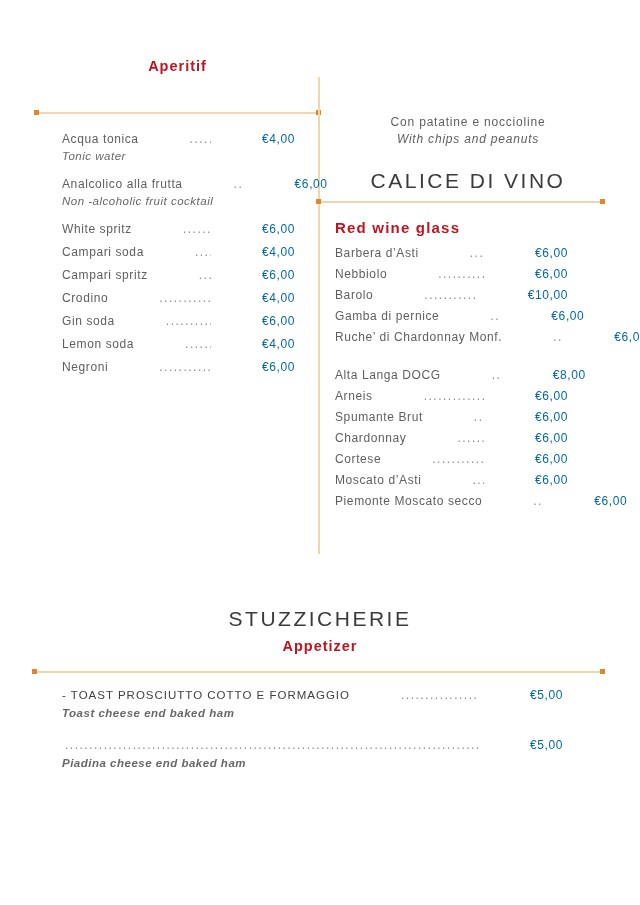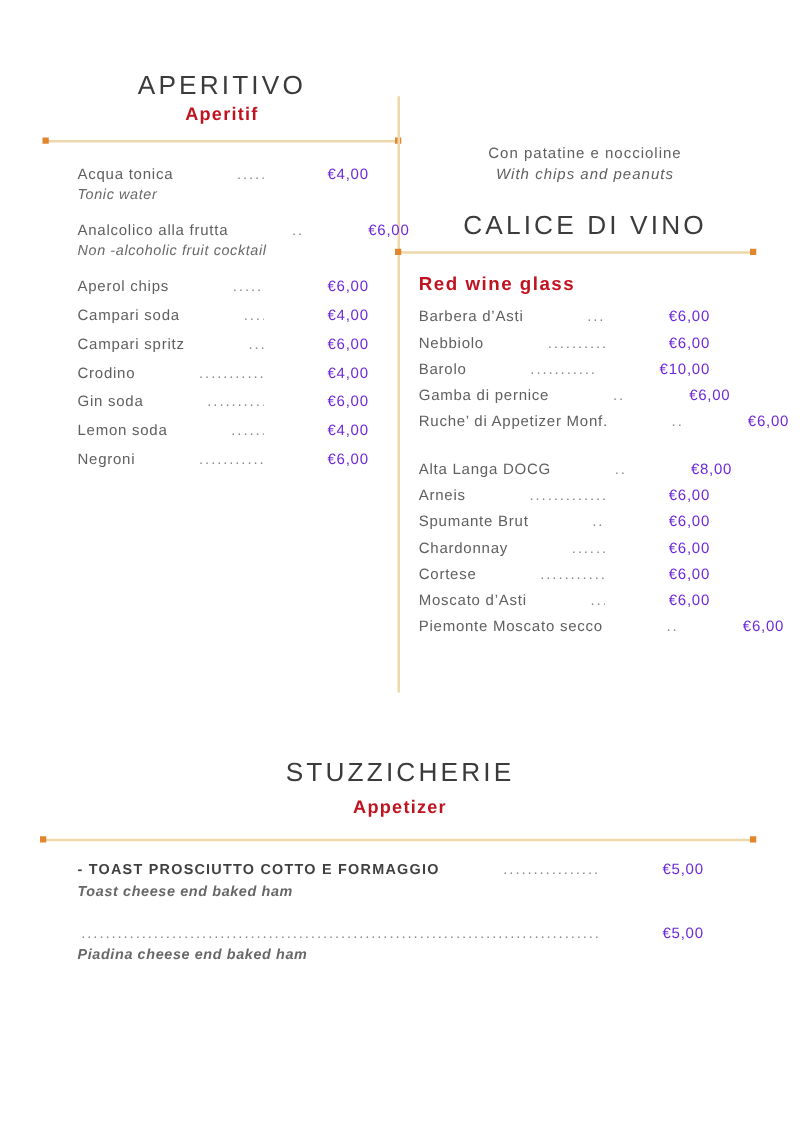--- a/index.html
+++ b/index.html
@@ -60,21 +60,21 @@
     overflow: hidden;
     white-space: nowrap;
     margin: 0 3px;
     min-width: 10px;
   }
   .leader::after {
     content: "......................................................................................................";
     color: #8a8a8a;
     letter-spacing: 1.5px;
   }
-  .price { color: #6d28d9; }
+  .price { color: #0369a1; }
   .note {
     font-style: italic;
     font-size: 11.5px;
     line-height: 14px;
     color: #676767;
     letter-spacing: 0.5px;
     margin: 2px 0 14px 0;
   }
 
   
@@ -95,21 +95,21 @@
   .top-note {
     font-size: 12px;
     line-height: 15px;
     color: #5f5f5f;
     letter-spacing: 0.8px;
   }
   .top-note .line2 { font-style: italic; margin-top: 2px; }
 
   
   .stuzzi-list .row .name-bold {
-    font-weight: 700;
+    font-weight: 400;
     color: #3f3f3f;
     font-size: 11.5px;
     letter-spacing: 1px;
   }
   .stuzzi-list .note { margin: 3px 0 18px 0; font-weight: bold; }
 </style>
 </head>
 <body>
 
 <div class="page">
@@ -122,21 +122,20 @@
 
   <div class="rule h" style="left:318px; top:201px; width:285px;"></div>
   <div class="end-dot" style="left:316px; top:199px;"></div>
   <div class="end-dot" style="left:600px; top:199px;"></div>
 
   <div class="rule h" style="left:34px; top:671px; width:569px;"></div>
   <div class="end-dot" style="left:32px; top:669px;"></div>
   <div class="end-dot" style="left:600px; top:669px;"></div>
 
   <div class="header-block centered" style="left:35px; top:56px; width:285px;">
-    <div class="big-title">APERITIVO</div>
     <div class="red-sub" style="margin-top:2px;">Aperitif</div>
   </div>
 
   <div class="list aperitivo-list" style="left:62px; top:132px; width:233px;">
 
       <div class="item">
         <div class="row">
           <span class="name">Acqua tonica</span>
           <span class="leader"></span>
           <span class="price">€4,00</span>
@@ -148,21 +147,21 @@
         <div class="row">
           <span class="name">Analcolico alla frutta</span>
           <span class="leader"></span>
           <span class="price">€6,00</span>
         </div>
         <div class="note">Non -alcoholic fruit cocktail</div>
       </div>
 
       <div class="item">
         <div class="row">
-          <span class="name">Aperol chips</span>
+          <span class="name">White spritz</span>
           <span class="leader"></span>
           <span class="price">€6,00</span>
         </div>
 
       </div>
 
       <div class="item">
         <div class="row">
           <span class="name">Campari soda</span>
           <span class="leader"></span>
@@ -257,21 +256,21 @@
         <div class="item">
           <div class="row">
             <span class="name">Gamba di pernice</span>
             <span class="leader"></span>
             <span class="price">€6,00</span>
           </div>
         </div>
 
         <div class="item">
           <div class="row">
-            <span class="name">Ruche’ di Appetizer Monf.</span>
+            <span class="name">Ruche’ di Chardonnay Monf.</span>
             <span class="leader"></span>
             <span class="price">€6,00</span>
           </div>
         </div>
       </div>
   </div>
 
   <div class="list wine-list" style="left:335px; top:368px; width:233px;">
     <div>
 

